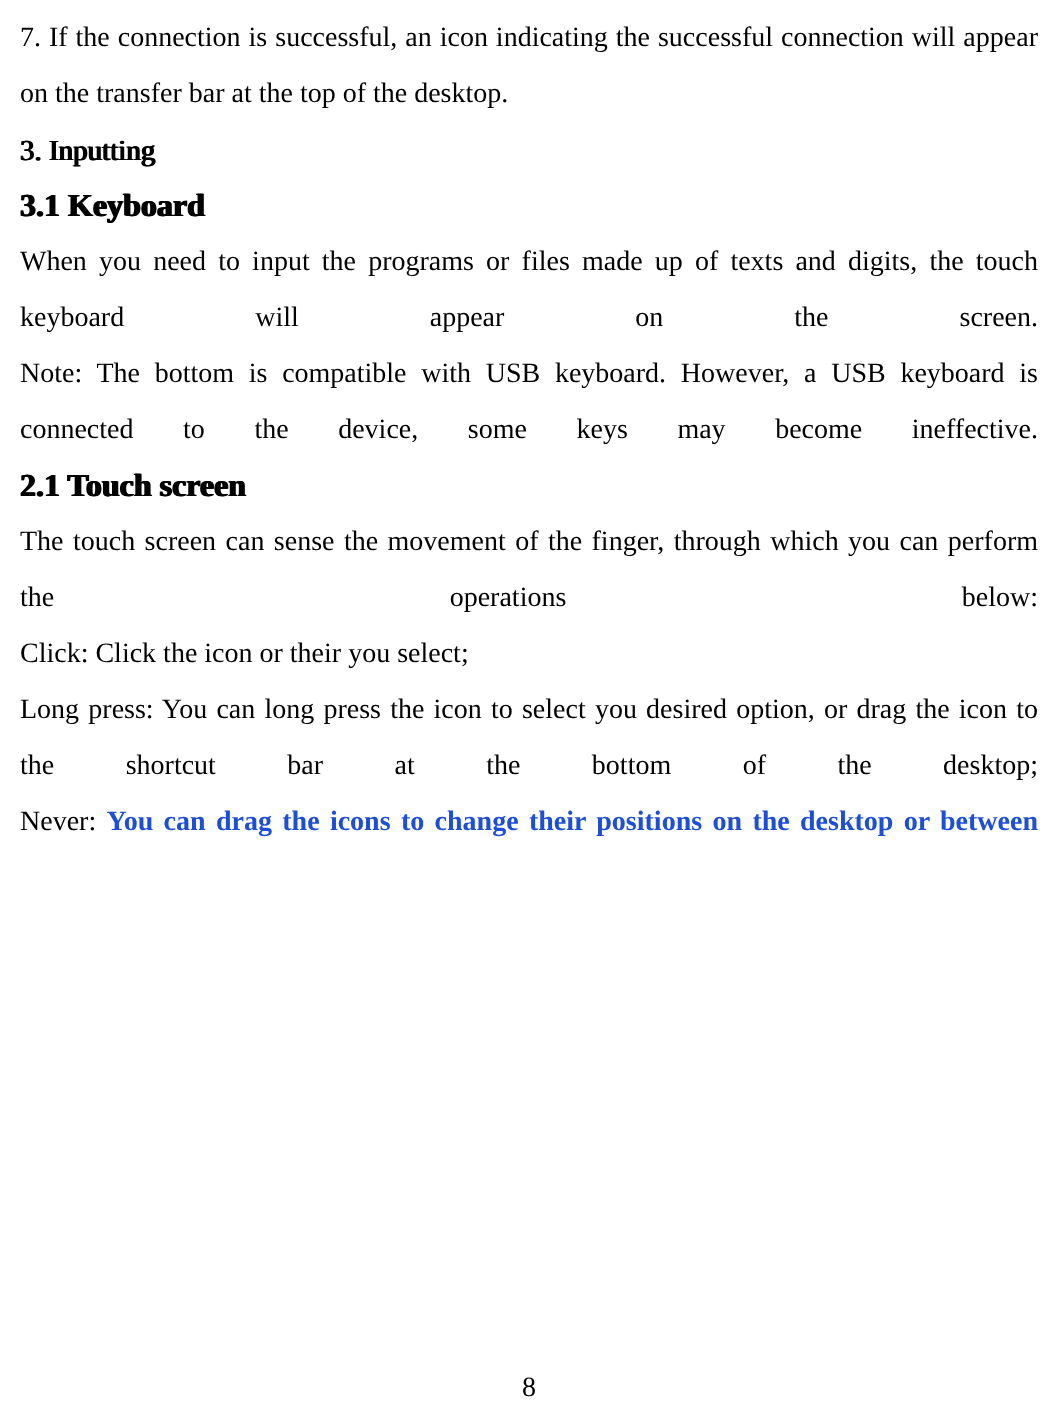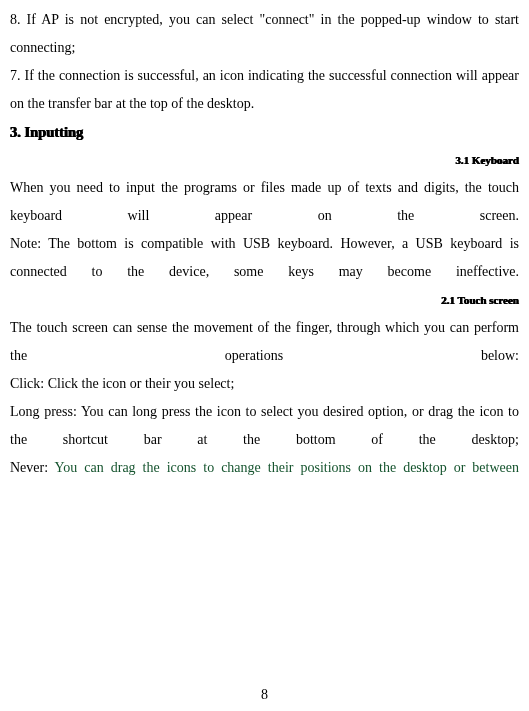--- a/index.html
+++ b/index.html
@@ -17,51 +17,49 @@
     position: relative;
   }
   .para {
     font-size: 14px;
     line-height: 28px;
     text-align: justify;
     text-justify: inter-word;
   }
   .h1 {
     font-size: 14.5px;
-    font-weight: 700;
+    font-weight: 400;
     line-height: 28px;
     
     text-shadow: 0.4px 0 0 currentColor, -0.4px 0 0 currentColor;
   }
   .h2 {
-    font-size: 11px;
+    font-size: 16px;
     font-weight: 900;
     line-height: 28px;
     text-shadow: 0.4px 0 0 currentColor, -0.4px 0 0 currentColor;
-    text-align: right;
   }
-  .red { color: #14532d; }
+  .red { color: #1d4ed8; font-weight: bold; }
   .pagenum {
     position: absolute;
     bottom: 8px;
     left: 0;
     width: 529px;
     text-align: center;
     font-size: 14px;
   }
   .last-line {
     text-align-last: justify;
   }
 </style>
 </head>
 <body>
 
 <div class="page">
 
-  <p class="para last-line">8. If AP is not encrypted, you can select "connect" in the popped-up window to start connecting;</p>
 
 
   <p class="para">7. If the connection is successful, an icon indicating the successful connection will appear on the transfer bar at the top of the desktop.</p>
 
   <p class="h1">3. Inputting</p>
 
   <p class="h2">3.1 Keyboard</p>
 
   <p class="para last-line">When you need to input the programs or files made up of texts and digits, the touch keyboard will appear on the screen.</p>
 

